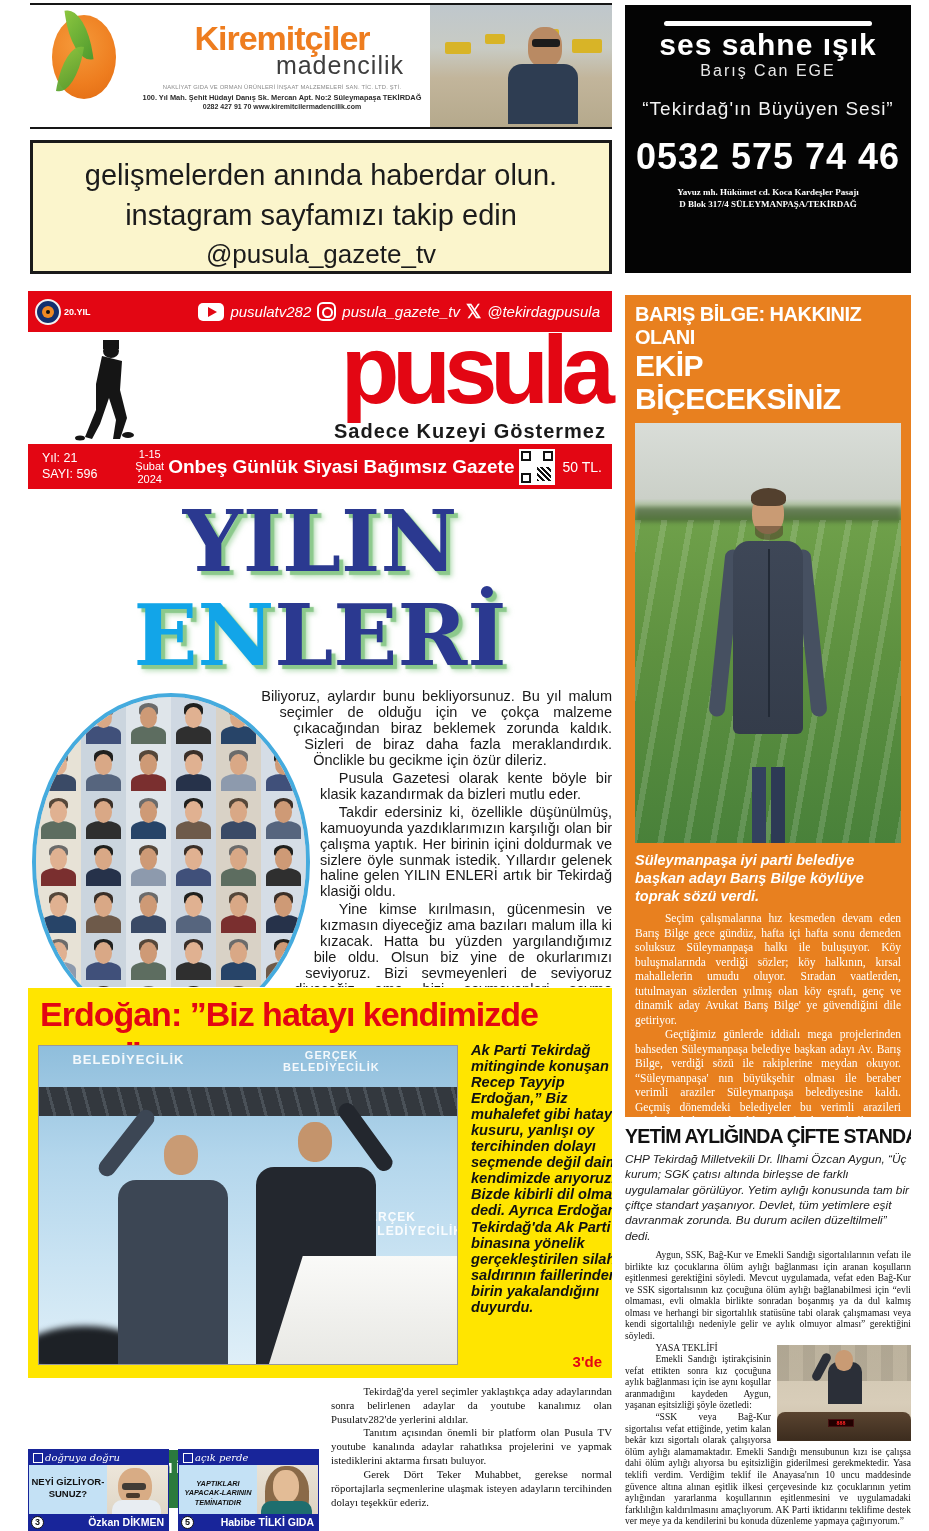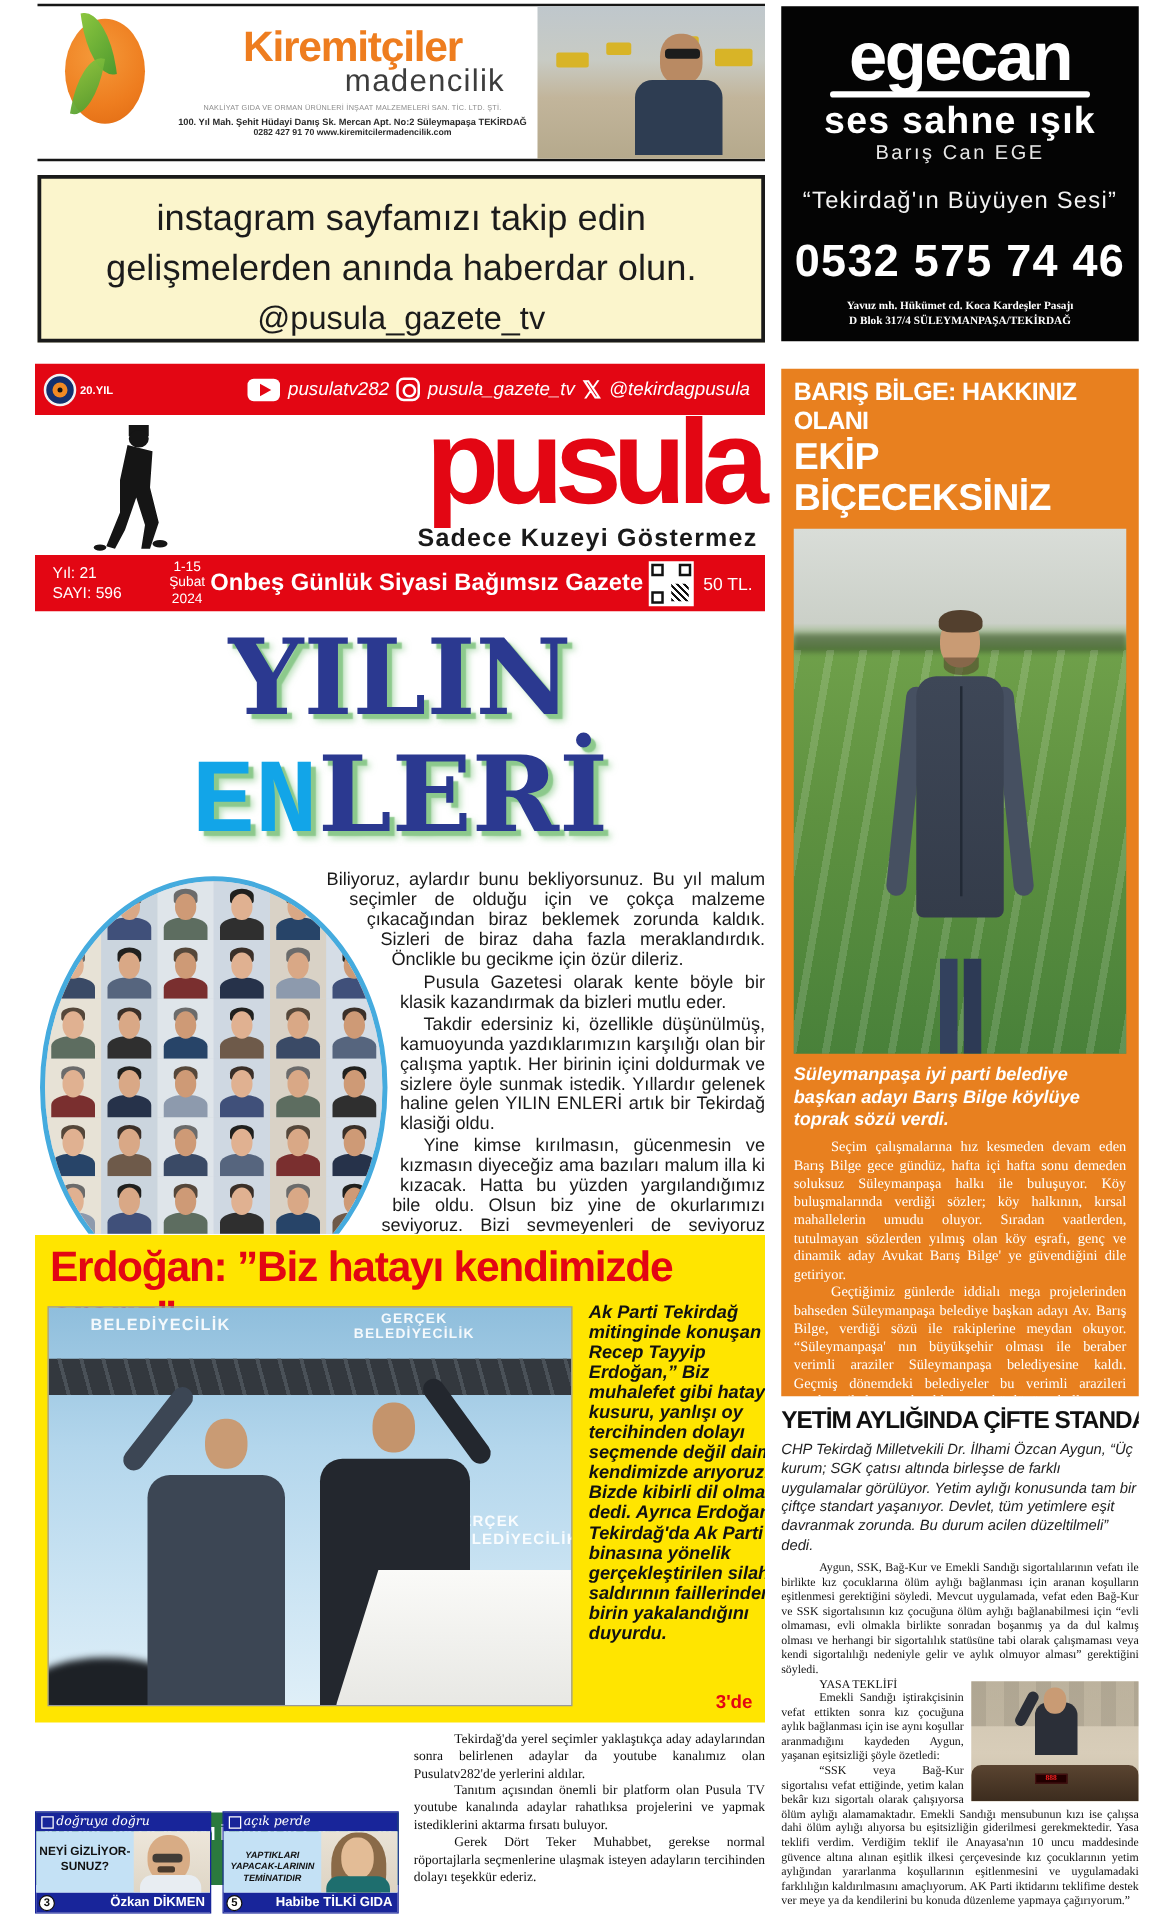--- a/index.html
+++ b/index.html
@@ -84,21 +84,21 @@
   .bb-head2 { position:absolute; left:44%; top:17%; width:32px; height:40px; background:#C99B74; border-radius:46%; }
   .bb-hair { position:absolute; left:43.5%; top:15.5%; width:35px; height:18px; background:#53402E; border-radius:50% 50% 30% 30%; }
   .bb-beard { position:absolute; left:45%; top:24.5%; width:28px; height:14px; background:rgba(80,60,40,.55); border-radius:0 0 50% 50%; }
   .bb-caption { font-style:italic; font-weight:bold; font-size:14.5px; padding:8px 10px 4px; line-height:1.25; }
   .bb-body { font-family:"Liberation Serif",serif; font-size:11.5px; line-height:1.26; padding:2px 10px; text-align:justify; }
   .bb-body p.ind { text-indent:2.6em; }
 
   
   .art-yilin { left:28px; top:495px; width:584px; height:492px; overflow:hidden; }
   .ye-head { font-family:"DejaVu Serif",serif; font-weight:bold; font-size:84px; text-align:center; line-height:1.12; letter-spacing:0px; text-shadow:4px 4px 1px #8CC98C, 6px 6px 5px rgba(140,201,140,.6); }
-  .ye-navy { color:#2B3990; } .ye-cyan { color:#12A5E8;font-family:Liberation Mono, monospace; }
+  .ye-navy { color:#2B3990; } .ye-cyan { color:#12A5E8; }
   .ye-flow { margin-top:6px; font-size:14.5px; line-height:1.1; text-align:justify; color:#1a1a1a; }
   .collage { float:left; width:278px; height:338px; margin:4px 10px 0 4px; border:4px solid #45ABDE; border-radius:50%; overflow:hidden; background:#cfd6dd; display:flex; flex-wrap:wrap;
              shape-outside:ellipse(50% 50% at 50% 50%); shape-margin:14px; }
   .ye-flow p { margin-bottom:2px; }
   .ye-flow p.ind { text-indent:1.3em; }
 
   
   .art-erdogan { left:28px; top:988px; width:584px; height:390px; background:#FFE500; overflow:hidden; }
   .er-head { color:#E30613; font-weight:800; font-size:34px; letter-spacing:-1px; padding:7px 0 2px 12px; }
   .er-photo { position:absolute; left:10px; top:57px; width:420px; height:320px; background:linear-gradient(#8FBEDC,#B3D6EC 35%,#CBE4F3 70%,#DFEFF8); overflow:hidden; border:1px solid #999; }
@@ -185,35 +185,34 @@
       <div class="k-mach" style="left:30%;top:24%;width:20px;height:10px;"></div>
       <div class="k-mach" style="left:78%;top:28%;width:30px;height:14px;"></div>
       <div class="k-mach" style="left:62%;top:20%;width:16px;height:9px;"></div>
       <div class="k-man-head"></div>
       <div class="k-glasses"></div>
       <div class="k-man-body"></div>
     </div>
   </div>
 
   <div class="abs ad-egecan">
-    <div class="ege-title">egecan</div>
     <div class="ege-underline"></div>
     <div class="ege-sub">ses sahne ışık</div>
     <div class="ege-person">Barış Can EGE</div>
     <div class="ege-slogan">“Tekirdağ'ın Büyüyen Sesi”</div>
     <div class="ege-phone">0532 575 74 46</div>
     <div class="ege-addr">
       <div>Yavuz mh. Hükümet cd. Koca Kardeşler Pasajı</div>
       <div>D Blok 317/4 SÜLEYMANPAŞA/TEKİRDAĞ</div>
     </div>
   </div>
 
   <div class="abs banner-ig">
+    <div class="ig-line">gelişmelerden anında haberdar olun.</div>
     <div class="ig-line">instagram sayfamızı takip edin</div>
-    <div class="ig-line">gelişmelerden anında haberdar olun.</div>
     <div class="ig-handle">@pusula_gazete_tv</div>
   </div>
 
   <div class="abs masthead">
     <div class="mast-top">
       <div class="nazar">
           <i></i>
           <b></b>
         </div>
       <span class="yil20">20.YIL</span>

